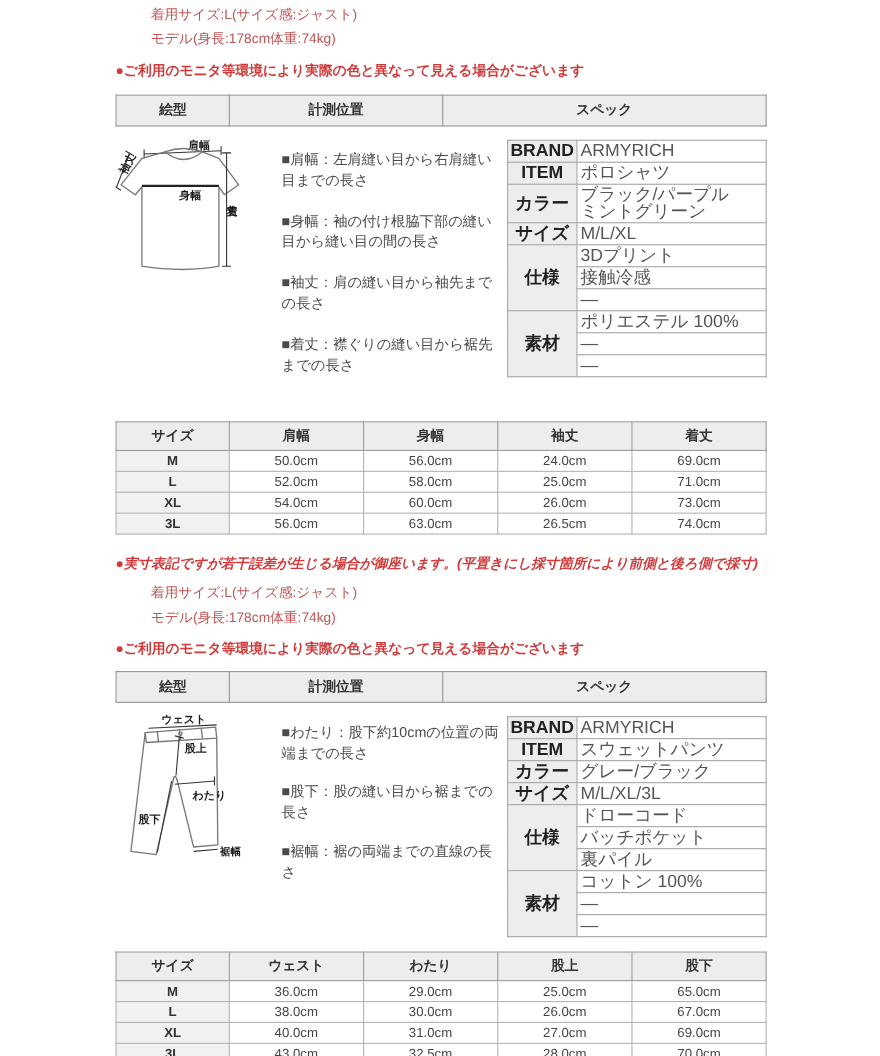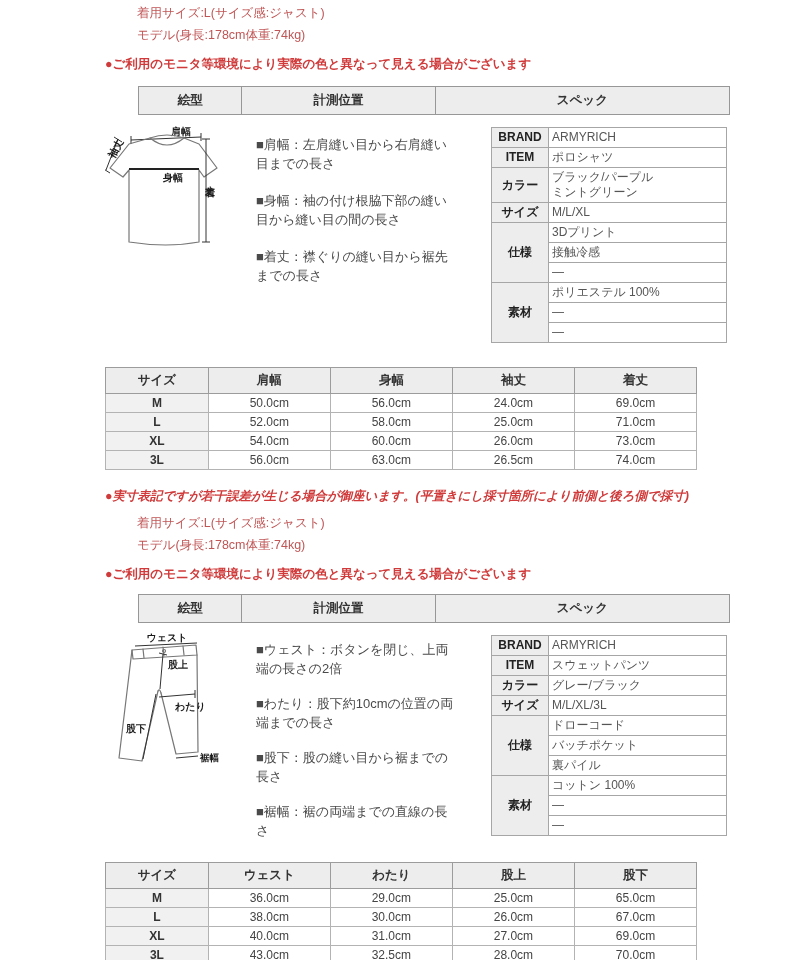--- a/index.html
+++ b/index.html
@@ -9,37 +9,37 @@
   }
   .wrap{padding:2px 103px 0 105px;}
   .meta{color:#c05555;font-size:12.5px;line-height:22px;font-weight:normal;margin-left:32px;}
   .notice{color:#d03a3a;font-size:12.5px;font-weight:bold;line-height:14px;}
   .mt-notice1{margin-top:11px;}
   .mt-notice2{margin-top:19px;font-style:italic;}
   .mt-meta2{margin-top:9px;}
   .mt-notice3{margin-top:11px;}
 
   table{border-collapse:collapse;}
-  .legend-table{width:100%;margin-top:15px;table-layout:fixed;margin-left:33px;}
+  .legend-table{width:100%;margin-top:15px;table-layout:fixed;}
   .legend-table.second{margin-top:13px;}
   .legend-table th{
     border:1px solid #979797;background:#ededed;color:#333;
     font-size:12.5px;font-weight:bold;padding:5px 0;text-align:center;
   }
 
   .content-row{display:flex;margin-top:11px;min-height:213px;align-items:flex-start;}
   .content-row.second{margin-top:8px;min-height:212px;}
   .diagram-col{width:122px;flex:none;}
   .desc-col{flex:1;padding:9px 4px 0 1px;font-size:13px;color:#4a4a4a;line-height:19px;margin-left:28px;}
   .desc-item{margin-bottom:18px;}
   .content-row.second .desc-item{margin-bottom:16px;}
   .spec-col{width:236px;flex:none;padding-top:1px;}
   .content-row.second .spec-col{padding-top:4px;}
 
-  .spec-table{width:100%;font-size:12px;margin-left:30px;}
+  .spec-table{width:100%;font-size:16px;}
   .spec-table th{
     background:#ededed;border:1px solid #a6a6a6;font-weight:bold;color:#222;
     width:52px;padding:2px;line-height:15px;text-align:center;
   }
   .spec-table td{
     border:1px solid #a6a6a6;text-align:left;color:#555;
     padding:2px 3px;line-height:15px;
   }
   .dash{color:#888;}
 
@@ -105,20 +105,21 @@
 
         <line class="mline" x1="101" y1="13" x2="101" y2="116"></line>
         <line class="mline" x1="97" y1="13" x2="105" y2="13"></line>
         <line class="mline" x1="97" y1="116" x2="105" y2="116"></line>
         <text class="slabel" x="105" y="52" writing-mode="tb" style="writing-mode:vertical-rl;">着丈</text>
       </svg>
     </div>
     <div class="desc-col">
       <div class="desc-item">■肩幅：左肩縫い目から右肩縫い目までの長さ</div>
       <div class="desc-item">■身幅：袖の付け根脇下部の縫い目から縫い目の間の長さ</div>
+      <div class="desc-item">■袖丈：肩の縫い目から袖先までの長さ</div>
       <div class="desc-item">■着丈：襟ぐりの縫い目から裾先までの長さ</div>
     </div>
     <div class="spec-col">
       <table class="spec-table">
         <tbody>
             <tr>
           <th>BRAND</th>
           <td>ARMYRICH</td>
         </tr>
         <tr>
@@ -258,21 +259,20 @@
         <text class="slabel" x="70" y="79">わたり</text>
 
         <line class="mline" x1="51" y1="63" x2="38" y2="128"></line>
         <text class="slabel" x="21" y="101">股下</text>
 
         <line class="mline" x1="71" y1="127" x2="93" y2="125"></line>
         <text class="slabel small" x="95" y="130">裾幅</text>
       </svg>
     </div>
     <div class="desc-col">
-      <div class="desc-item">■ウェスト：ボタンを閉じ、上両端の長さの2倍</div>
       <div class="desc-item">■わたり：股下約10cmの位置の両端までの長さ</div>
       <div class="desc-item">■股下：股の縫い目から裾までの長さ</div>
       <div class="desc-item">■裾幅：裾の両端までの直線の長さ</div>
     </div>
     <div class="spec-col">
       <table class="spec-table">
         <tbody>
             <tr>
           <th>BRAND</th>
           <td>ARMYRICH</td>

